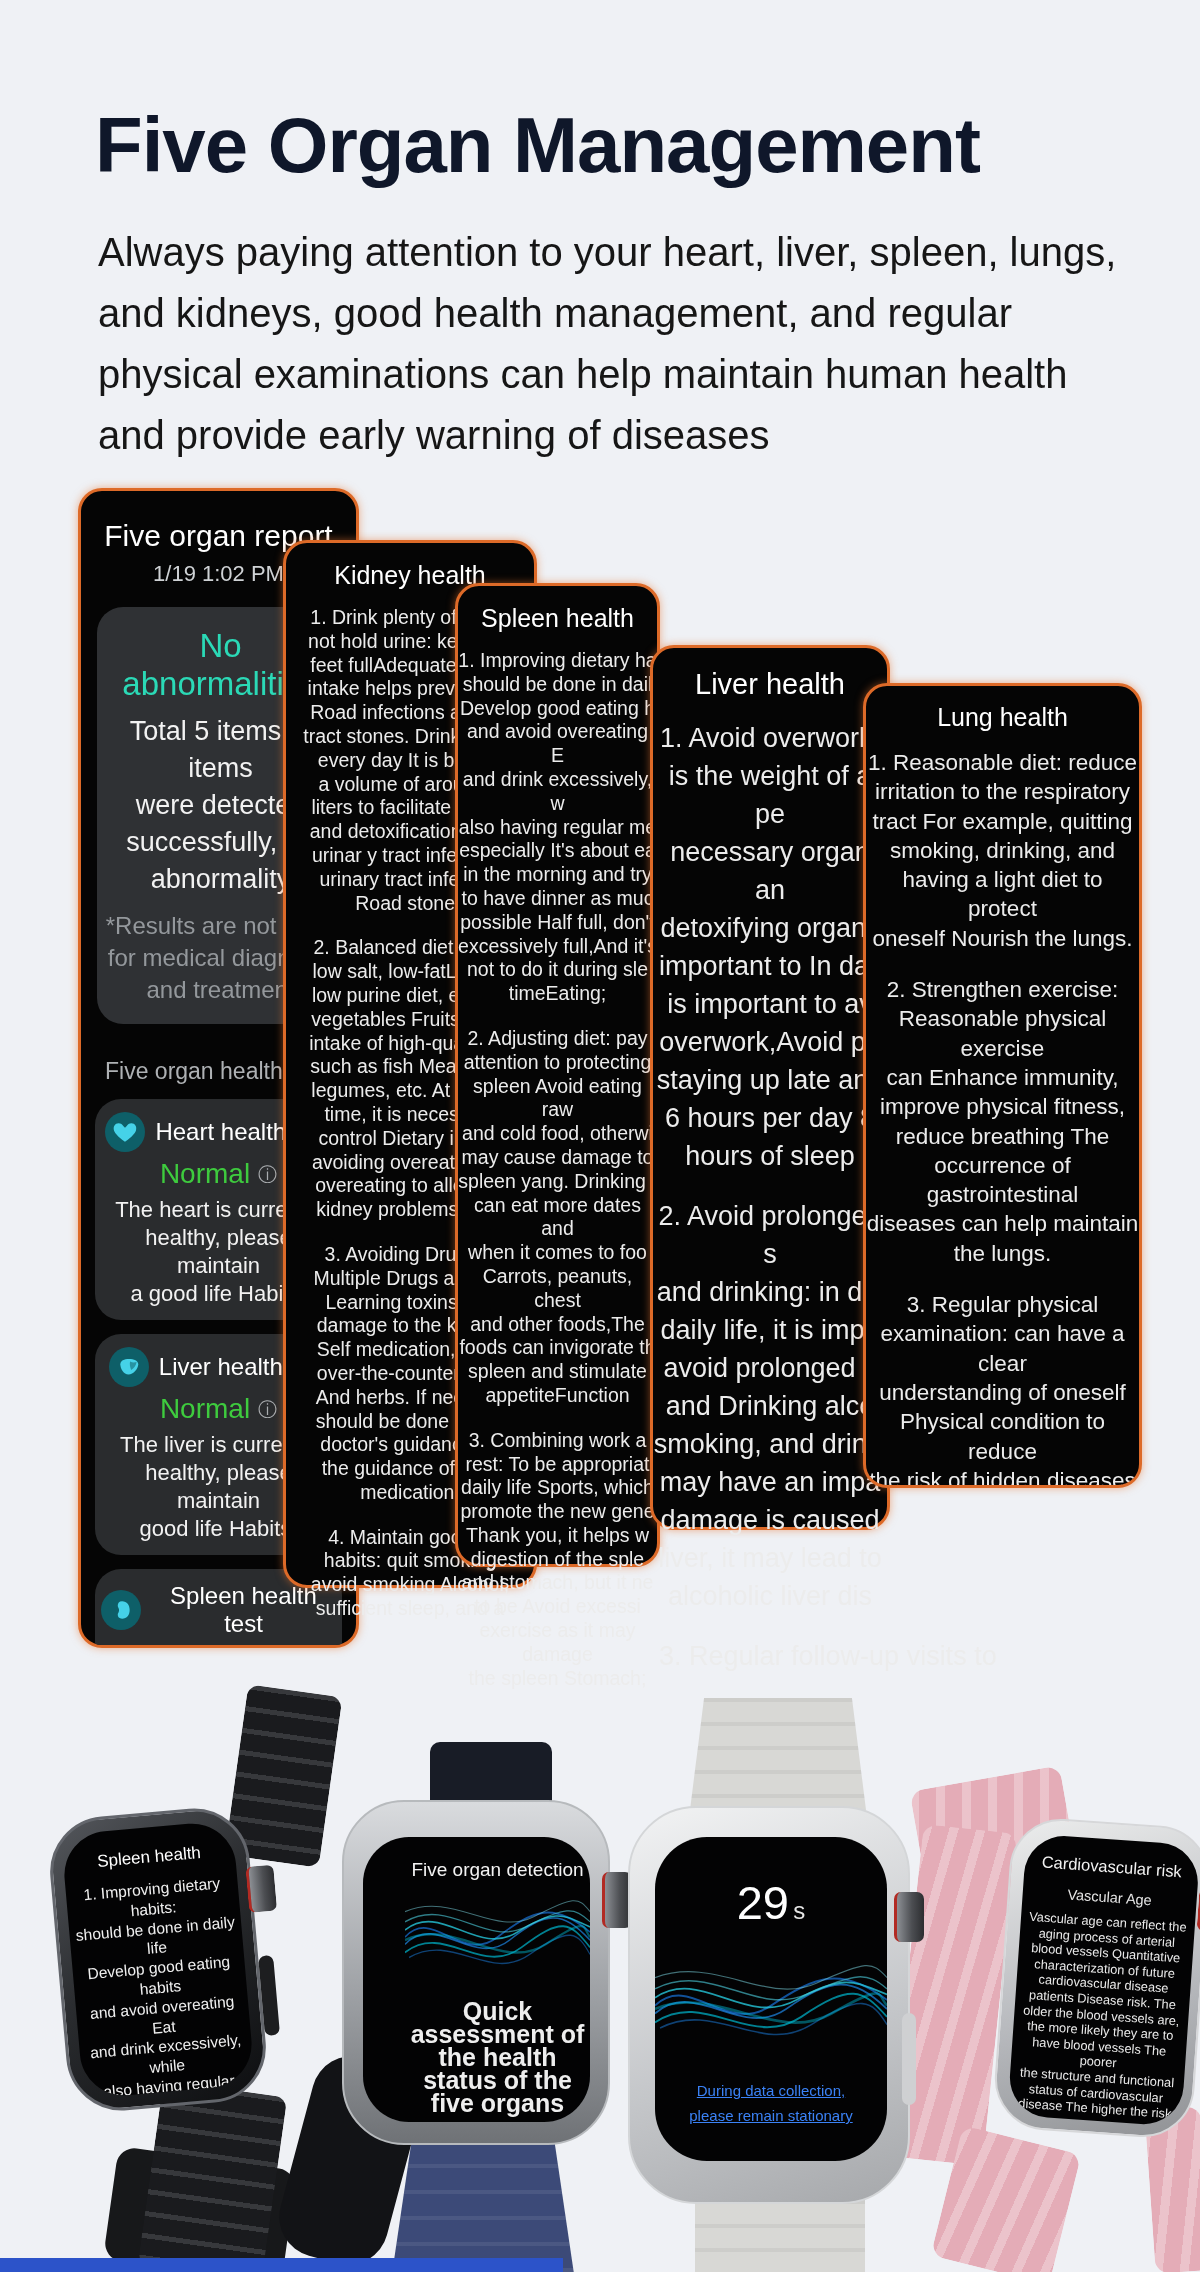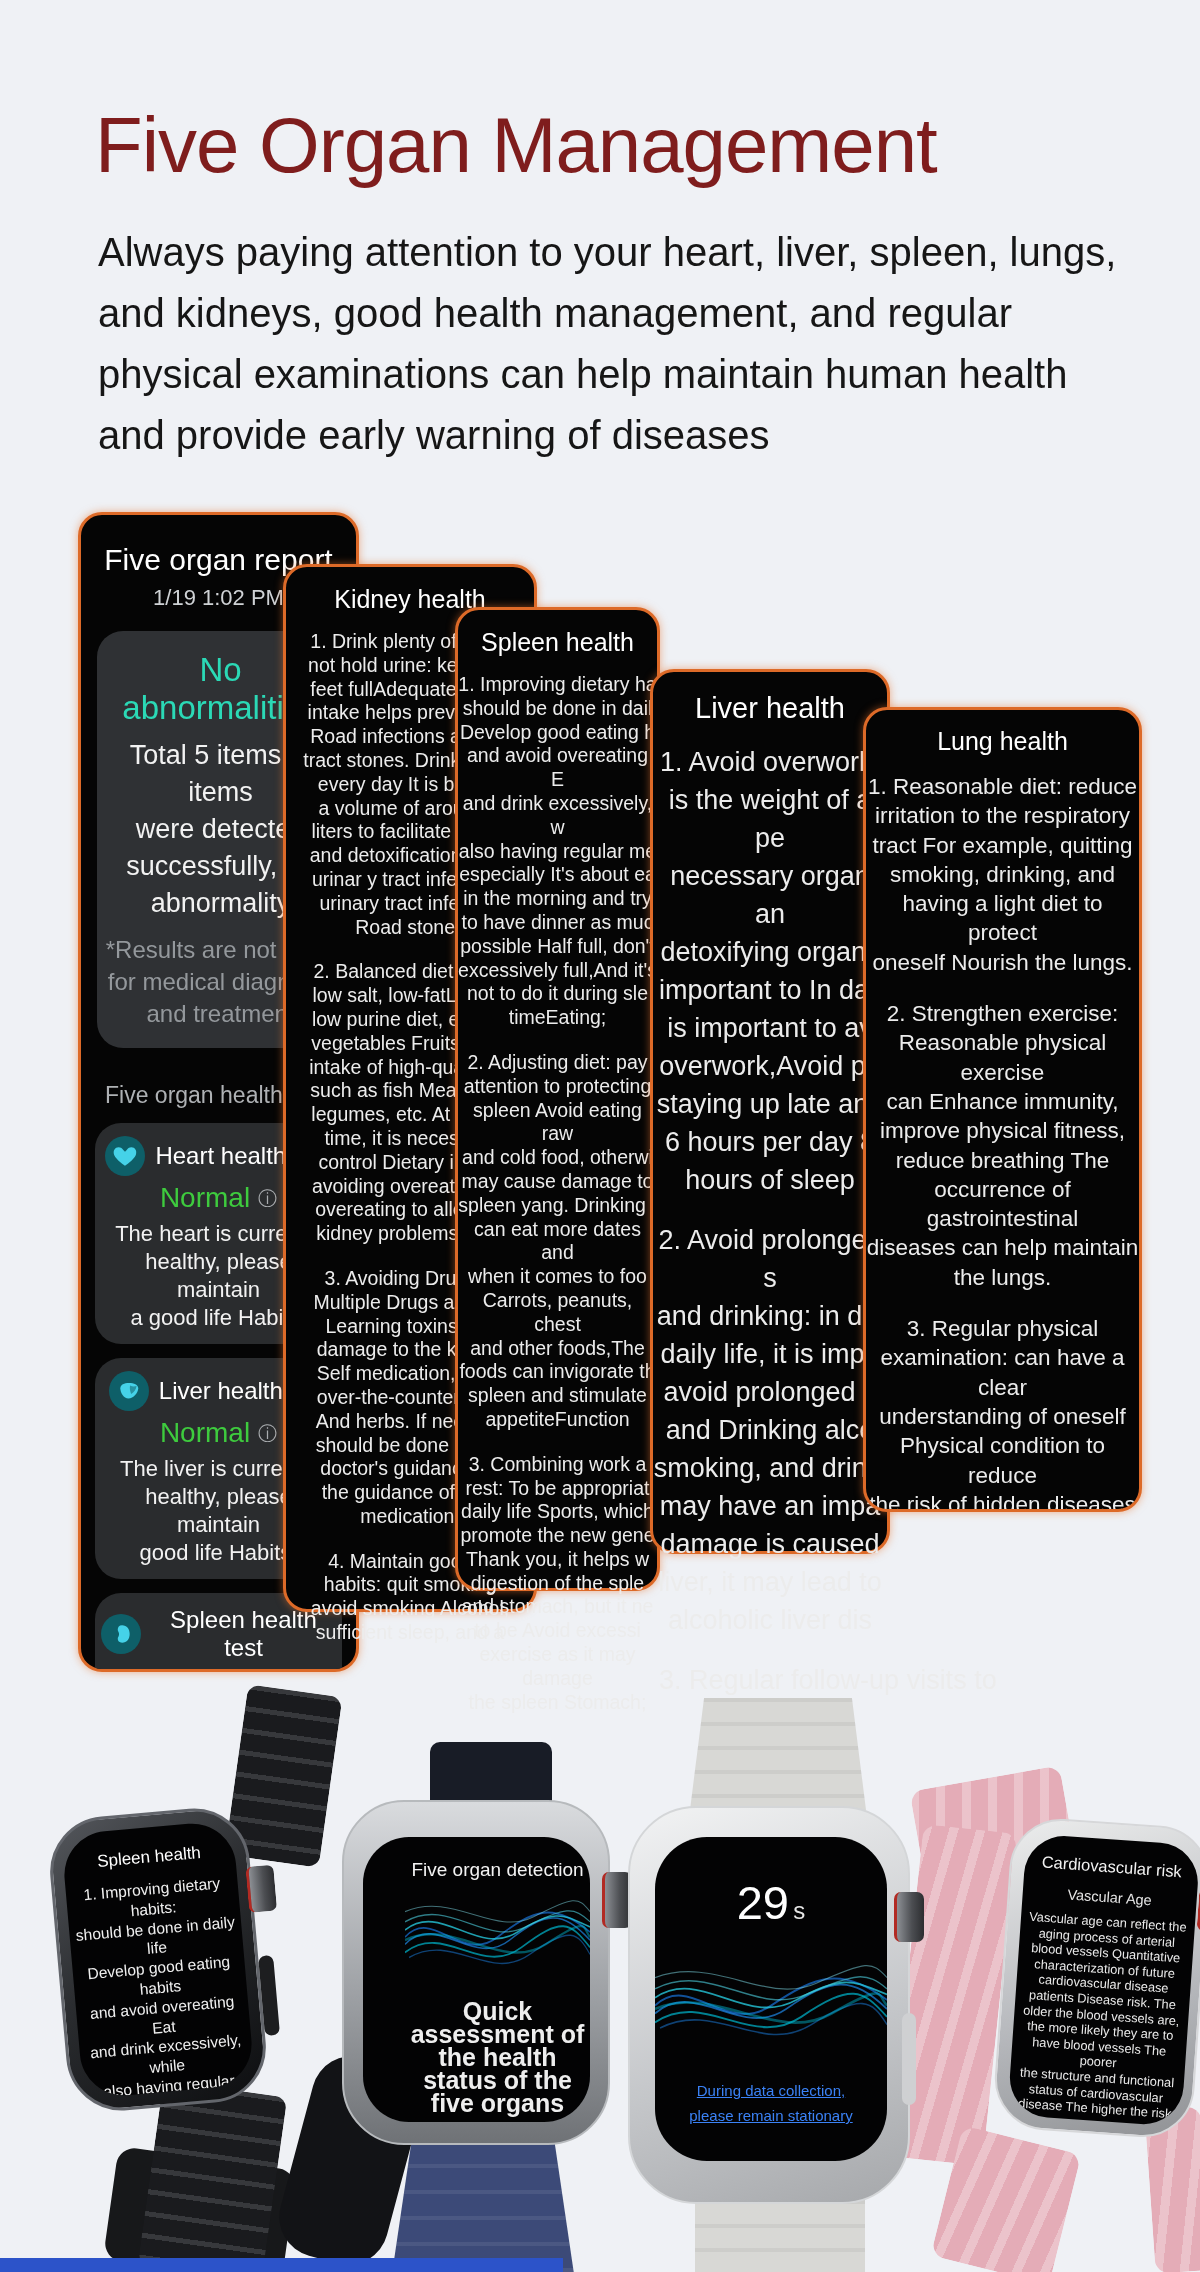--- a/index.html
+++ b/index.html
@@ -7,33 +7,33 @@
   body {
     position:relative; overflow:hidden;
     background:#eff1f5;
     font-family:"Liberation Sans", sans-serif;
   }
   .pre { white-space:pre-line; }
 
   
   .page-title {
     position:absolute; left:95px; top:100px;
-    font-size:78px; font-weight:400; color:#7f1d1d; letter-spacing:-1px;
+    font-size:78px; font-weight:700; color:#0f172a; letter-spacing:-1px;
   }
   .page-subtitle {
     position:absolute; left:98px; top:222px;
     font-size:40px; line-height:61px; color:#161616;
   }
 
   
   .card {
     position:absolute; background:#050505;
     border:3px solid #dd6a28; border-radius:24px;
     box-shadow:0 0 9px rgba(230,115,45,.55);
-    color:#f2f2f2; text-align:center;margin-top:24px;
+    color:#f2f2f2; text-align:center;
   }
   .card h3 { font-weight:400; color:#fff; }
   .card p { color:#ececec; }
 
   #report-card { left:78px; top:488px; width:281px; height:1160px; z-index:1; overflow:hidden; }
   .rc-title { font-size:30px; margin-top:28px; }
   .rc-time  { font-size:22px; color:#cfd2d5; margin-top:8px; }
   .rc-box {
     margin:20px 12px 0 16px; background:#2f3134; border-radius:26px;
     padding:20px 6px 18px;

